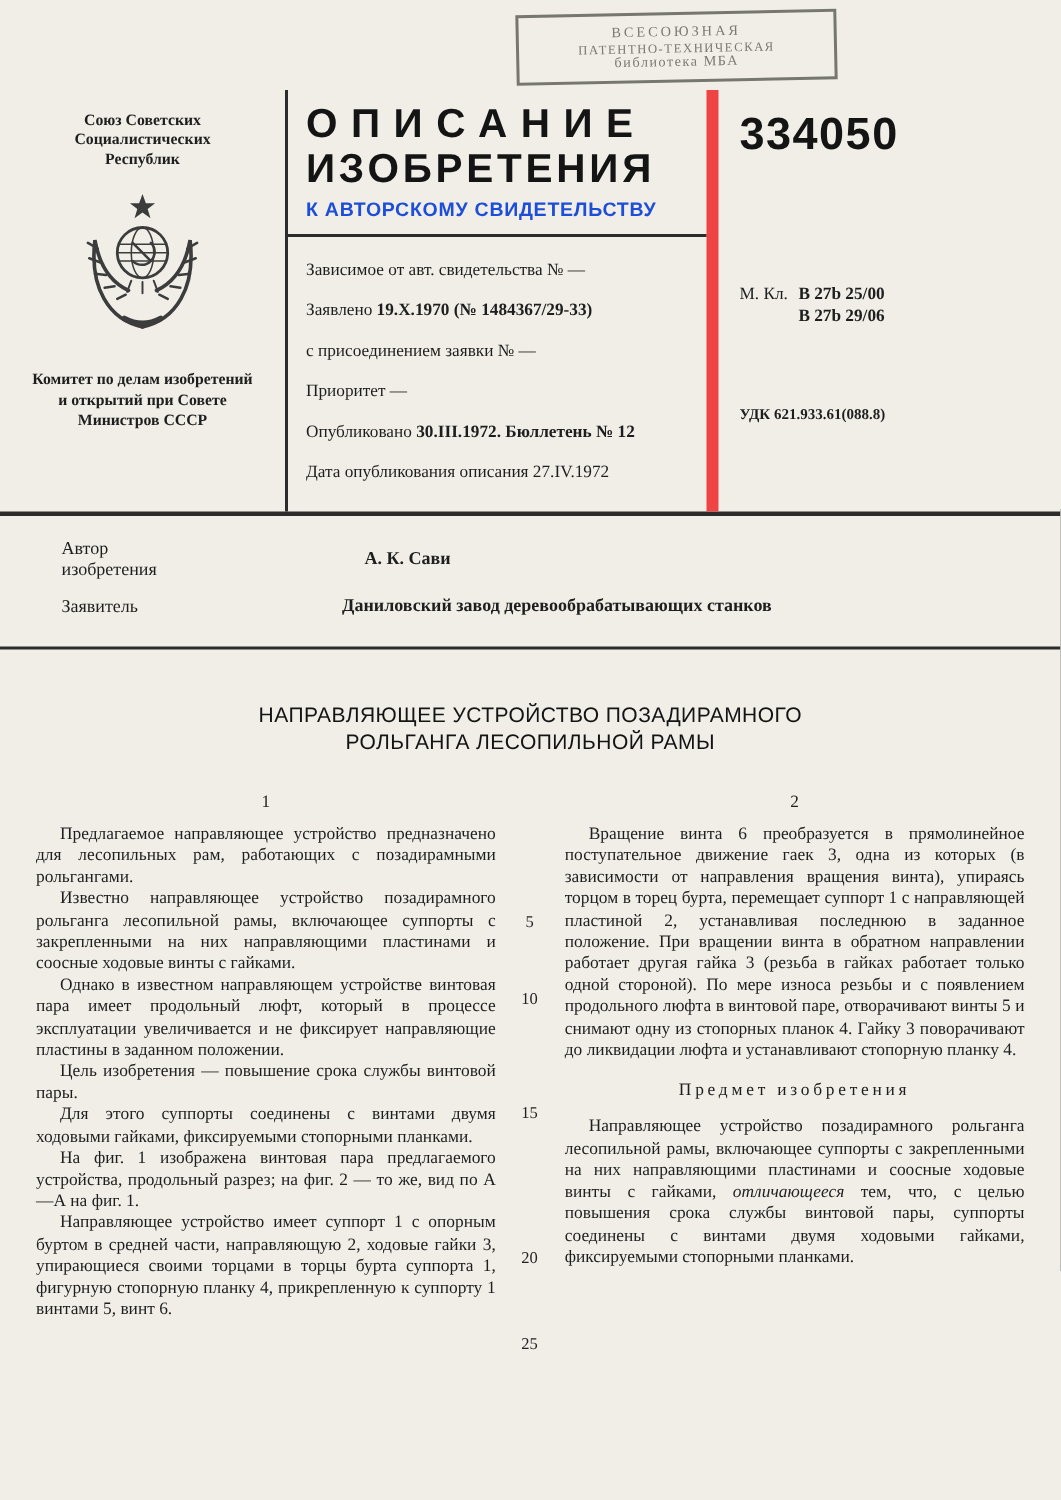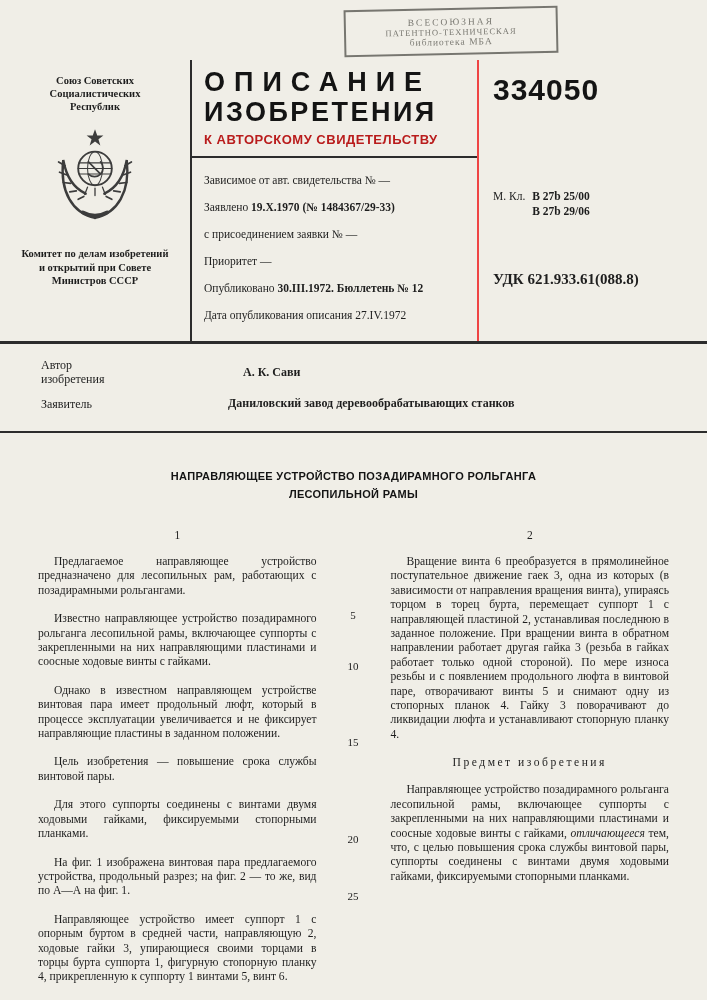--- a/index.html
+++ b/index.html
@@ -21,54 +21,54 @@
   .stamp .s2{font-size:8.5px;letter-spacing:1px;}
   .stamp .s3{font-size:9.5px;letter-spacing:1px;}
   
   .header{display:flex;margin-top:60px;height:281px;align-items:stretch;}
   .col-left{width:190px;text-align:center;padding-top:14px;box-sizing:border-box;}
   .union{font-weight:bold;font-size:10.5px;line-height:13px;width:122px;margin:0 auto;}
   .emblem{margin:12px auto 0;width:84px;height:100px;}
   .committee{font-weight:bold;font-size:10.5px;line-height:13.5px;width:152px;margin:22px auto 0;}
   .col-center{
     width:289px;box-sizing:border-box;
-    border-left:2px solid #2c2c2c;border-right:2px solid #ef4444;
+    border-left:2px solid #2c2c2c;border-right:8px solid #ef4444;
     padding:7px 12px 0;
   }
   .t1{font-family:"Liberation Sans",sans-serif;font-weight:bold;font-size:27px;letter-spacing:9px;line-height:30px;color:#141414;}
   .t2{font-family:"Liberation Sans",sans-serif;font-weight:bold;font-size:27px;letter-spacing:2.5px;line-height:30px;color:#141414;}
-  .t3{font-family:"Liberation Sans",sans-serif;font-weight:bold;font-size:13px;letter-spacing:.5px;margin-top:5px;color:#b91c1c;}
+  .t3{font-family:"Liberation Sans",sans-serif;font-weight:bold;font-size:13px;letter-spacing:.5px;margin-top:5px;color:#1d4ed8;}
   .center-rule{border-bottom:2px solid #2c2c2c;margin:9px -12px 16px;}
   .bib{font-size:11.5px;margin-bottom:15px;}
   .b{font-weight:bold;}
   .col-right{flex:1;box-sizing:border-box;}
   .number{font-family:"Liberation Sans",sans-serif;font-weight:bold;font-size:30px;letter-spacing:1px;margin:14px 0 0 14px;line-height:32px;color:#141414;}
   .mkl{display:flex;font-size:11.5px;margin:84px 0 0 14px;gap:7px;}
   .mkl-vals{display:flex;flex-direction:column;gap:3px;}
-  .udk{font-size:15px;margin:54px 0 0 14px;}
+  .udk{font-size:10px;margin:54px 0 0 14px;}
   
   .rule-thick{height:3px;background:#2c2c2c;}
   .rule-thin{height:2px;background:#2c2c2c;}
   
   .authors{padding:14px 0 10px;}
   .author-row{display:flex;align-items:center;margin-bottom:10px;font-size:12px;}
   .author-label{width:84px;padding-left:41px;line-height:14px;flex:none;}
   .author-value{font-weight:bold;}
   .row1 .author-value{padding-left:118px;}
   .row2 .author-value{padding-left:103px;}
   
   .doc-title{
-    font-family:"Liberation Sans",sans-serif;font-weight:bold;font-size:11px;line-height:18px;
+    font-family:"Liberation Sans",sans-serif;font-weight:normal;font-size:14px;line-height:18px;
     text-align:center;max-width:380px;margin:34px auto 0;letter-spacing:.3px;color:#141414;
   }
   
   .body{position:relative;display:flex;gap:46px;padding:0 24px;margin-top:26px;}
   .bcol{flex:1;min-width:0;}
   .colnum{text-align:center;font-size:11.5px;margin-bottom:8px;}
-  .body p{margin:14px;text-indent:16px;text-align:justify;font-size:11.6px;line-height:14.4px;}
+  .body p{margin:0;text-indent:16px;text-align:justify;font-size:11.6px;line-height:14.4px;}
   .subject{text-align:center;letter-spacing:2.5px;font-size:11.6px;margin:13px 0 11px;white-space:nowrap;}
   .linenum{position:absolute;width:22px;text-align:center;left:342px;font-size:11px;color:#222;}
   .ln0{top:80px;} .ln1{top:131px;} .ln2{top:207px;} .ln3{top:304px;} .ln4{top:361px;}
   i{font-style:italic;}
 </style>
 </head>
 <body>
 
 <div class="page">
 

